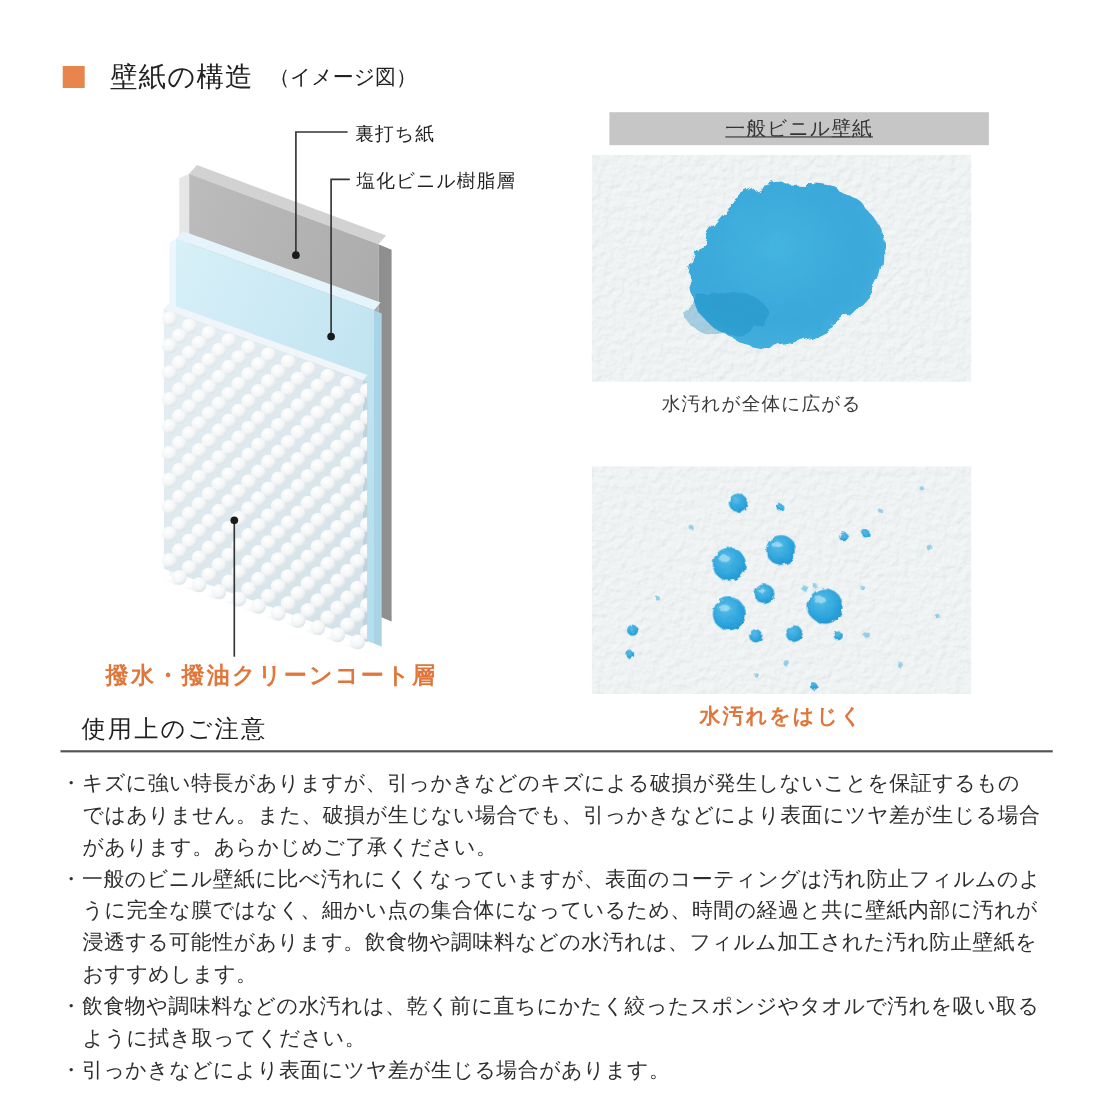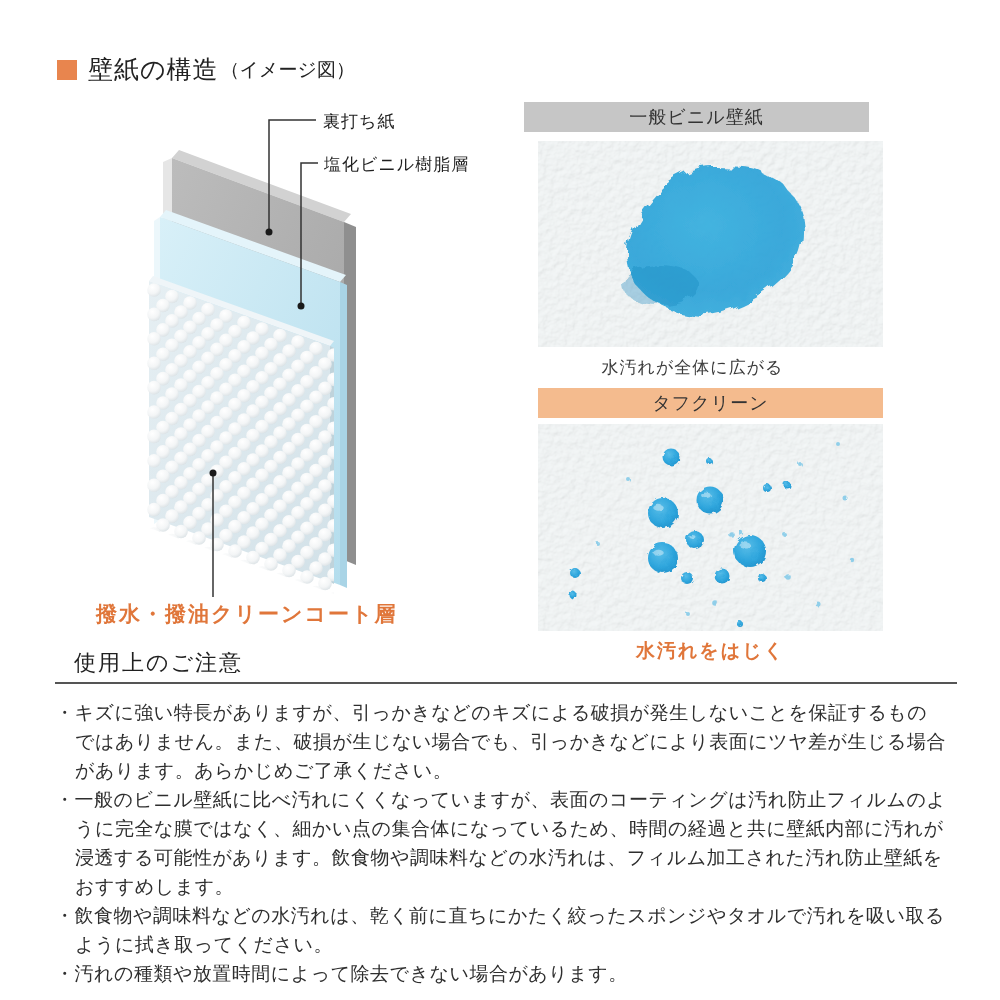--- a/index.html
+++ b/index.html
@@ -24,21 +24,21 @@
   .notes-title{font-size:22px;color:#1f1f1f;letter-spacing:2px;margin-left:17px;}
   .notes-rule{height:2px;background:#555;}
   .notes-list{width:892px;font-size:19px;line-height:29px;color:#2e2e2e;}
   .note-item{padding-left:20px;text-indent:-20px;letter-spacing:0.5px;}
 </style>
 </head>
 <body>
 
 <div class="page">
 
-  <div class="abs sec-title" style="left:57px;top:53px;">
+  <div class="abs sec-title" style="left:57px;top:53px;gap:12px;">
     <span class="sq" style="background: rgb(232, 133, 78);"></span>
     <span class="t-main">壁紙の構造</span>
     <span class="t-sub">（イメージ図）</span>
   </div>
 
   <svg class="abs" style="left:40px;top:95px;" width="420" height="545" viewBox="40 95 420 545">
     <defs>
       <linearGradient id="grayG" x1="0" y1="0" x2="1" y2="1">
         <stop offset="0" stop-color="#bcbcbc"></stop>
           <stop offset="1" stop-color="#a2a2a2"></stop>
@@ -369,21 +369,21 @@
       <circle cx="301" cy="306" r="3.5"></circle>
       <circle cx="213" cy="473" r="3.5"></circle>
     </g>
   </svg>
 
   <div class="abs dlabel" style="left:323px;top:110px;">裏打ち紙</div>
   <div class="abs dlabel" style="left:324px;top:153px;">塩化ビニル樹脂層</div>
   <div class="abs coat-label" style="left: 96px; top: 600px; color: rgb(224, 118, 58);">撥水・撥油クリーンコート層</div>
 
 
-  <div class="abs hdr-bar" style="left: 524px; top: 102px; background: rgb(198, 198, 198);">一般ビニル壁紙</div>
+  <div class="abs hdr-bar" style="left: 554px; top: 102px; background: rgb(198, 198, 198); text-decoration: underline;">一般ビニル壁紙</div>
 
   <svg class="abs photo" style="left:538px;top:141px;" width="345" height="206" viewBox="0 0 345 206">
     <defs>
       <filter id="stucco1" x="0" y="0" width="100%" height="100%">
         <feTurbulence type="fractalNoise" baseFrequency="0.14" numOctaves="4" seed="7"></feTurbulence>
         <feDiffuseLighting lighting-color="#ffffff" surfaceScale="1.5">
           <feDistantLight azimuth="235" elevation="60"></feDistantLight>
         </feDiffuseLighting>
       </filter>
       <filter id="rough1" x="-20%" y="-20%" width="140%" height="140%">
@@ -403,21 +403,20 @@
       <path fill="url(#blobG)" fill-opacity="0.92" d="M134,39 C148,30 163,24 177,25 C194,26 212,24 224,31
         C238,39 247,42 252,51 C259,61 263,68 264,79 C266,90 265,101 262,111 C258,123 249,133 240,141
         C230,150 216,159 204,164 C190,170 176,175 162,174 C148,173 133,170 122,164 C110,157 102,150 97,141
         C91,131 89,122 89,111 C89,98 95,84 102,74 C109,63 124,45 134,39 Z"></path>
       <ellipse cx="122" cy="144" rx="38" ry="20" fill="#1586be" opacity="0.35"></ellipse>
     </g>
   </svg>
 
   <div class="abs caption" style="left:520px;top:356px;">水汚れが全体に広がる</div>
 
-  <div class="abs hdr-bar" style="left: 538px; top: 388px; background: rgb(244, 187, 142);">タフクリーン</div>
 
   <svg class="abs photo" style="left:538px;top:424px;" width="345" height="207" viewBox="0 0 345 207">
     <defs>
       <filter id="stucco2" x="0" y="0" width="100%" height="100%">
         <feTurbulence type="fractalNoise" baseFrequency="0.14" numOctaves="4" seed="11"></feTurbulence>
         <feDiffuseLighting lighting-color="#ffffff" surfaceScale="1.5">
           <feDistantLight azimuth="235" elevation="60"></feDistantLight>
         </feDiffuseLighting>
       </filter>
       <filter id="rough2" x="-30%" y="-30%" width="160%" height="160%">
@@ -471,16 +470,16 @@
   </svg>
 
   <div class="abs caption strong" style="left: 538px; top: 638px; color: rgb(224, 118, 58);">水汚れをはじく</div>
 
   <div class="abs notes-title" style="left:57px;top:648px;">使用上のご注意</div>
   <div class="abs notes-rule" style="left:55px;top:682px;width:902px;"></div>
   <div class="abs notes-list" id="notes-list" style="left:55px;top:698px;">
       <div class="note-item">・キズに強い特長がありますが、引っかきなどのキズによる破損が発生しないことを保証するものではありません。また、破損が生じない場合でも、引っかきなどにより表面にツヤ差が生じる場合があります。あらかじめご了承ください。</div>
       <div class="note-item">・一般のビニル壁紙に比べ汚れにくくなっていますが、表面のコーティングは汚れ防止フィルムのように完全な膜ではなく、細かい点の集合体になっているため、時間の経過と共に壁紙内部に汚れが浸透する可能性があります。飲食物や調味料などの水汚れは、フィルム加工された汚れ防止壁紙をおすすめします。</div>
       <div class="note-item">・飲食物や調味料などの水汚れは、乾く前に直ちにかたく絞ったスポンジやタオルで汚れを吸い取るように拭き取ってください。</div>
-      <div class="note-item">・汚れの種類や放置時間によって除去できない場合があります。</div>
+      <div class="note-item">・引っかきなどにより表面にツヤ差が生じる場合があります。</div>
     </div>
 
 </div>
 
 </body></html>

